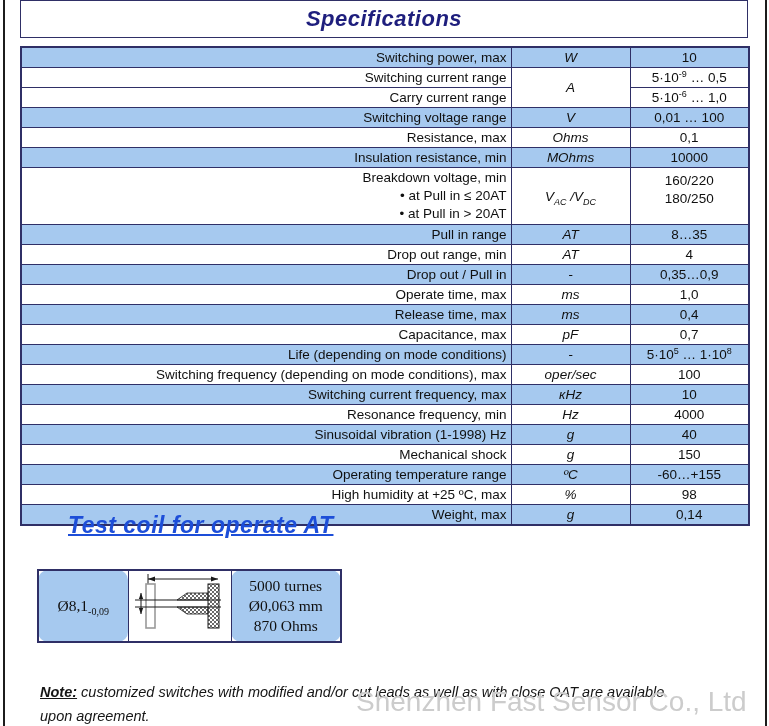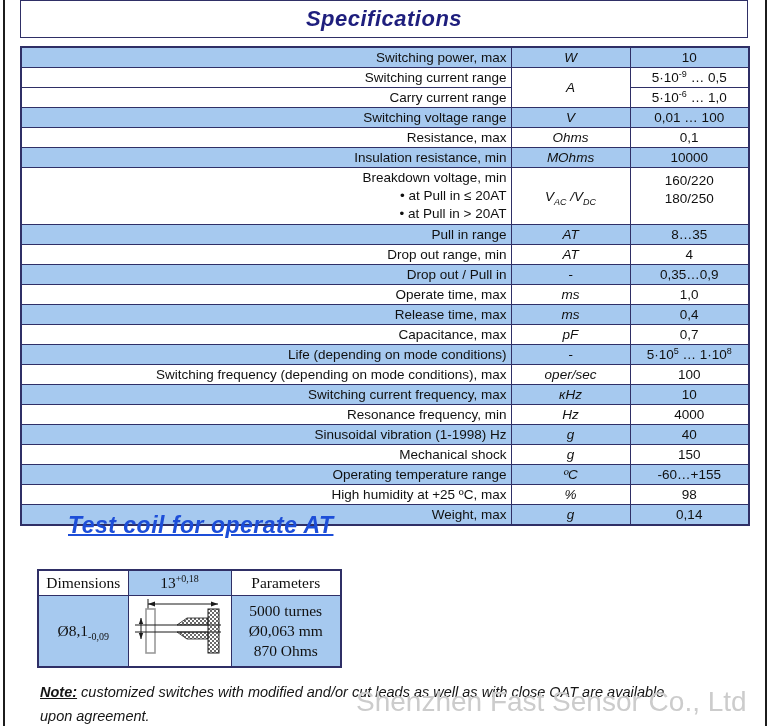--- a/index.html
+++ b/index.html
@@ -45,21 +45,21 @@
     text-decoration:underline;text-decoration-thickness:2px;letter-spacing:0.5px;
   }
   table.coil{
     position:absolute;left:37px;top:569px;border-collapse:collapse;
     table-layout:fixed;border:2px solid #2f2f66;
     font-family:"Liberation Serif", serif;font-size:15.5px;text-align:center;
   }
   table.coil td{border:1px solid #2f2f66;padding:1px 4px;background:#ffffff;}
   table.coil td.blue{background:#a6c9ef;}
   table.coil tr.hdr td{height:22px;line-height:22px;}
-  table.coil tr.body td{height:68px;vertical-align:middle;}
+  table.coil tr.body td{height:68px;vertical-align:middle;border-radius:10px;}
   table.coil sup{font-size:10px;}
   table.coil sub{font-size:10px;}
   .param-lines div{line-height:20px;}
   .diagram-cell{padding:0;}
   .note{
     position:absolute;left:40px;top:681px;width:702px;
     font-size:14.5px;font-style:italic;line-height:1.65;color:#151515;
   }
   .note-label{font-weight:bold;text-decoration:underline;}
   .watermark{
@@ -204,25 +204,20 @@
 
 <div class="coil-heading">Test coil for operate AT</div>
 
 <table class="coil">
   <colgroup>
       <col style="width:90px">
       <col style="width:98px">
       <col style="width:110px">
     </colgroup>
   <tbody>
-    <tr class="hdr">
-      <td>Dimensions</td>
-      <td class="blue">13<sup>+0,18</sup></td>
-      <td>Parameters</td>
-    </tr>
     <tr class="body">
       <td class="blue">Ø8,1<sub>-0,09</sub></td>
       <td class="diagram-cell">
         <svg width="94" height="64" viewBox="0 0 94 64">
           <defs>
             <pattern id="xh" width="4" height="4" patternUnits="userSpaceOnUse">
               <path d="M0 0L4 4M4 0L0 4" stroke="#444" stroke-width="0.8"></path>
             </pattern>
           </defs>
 

